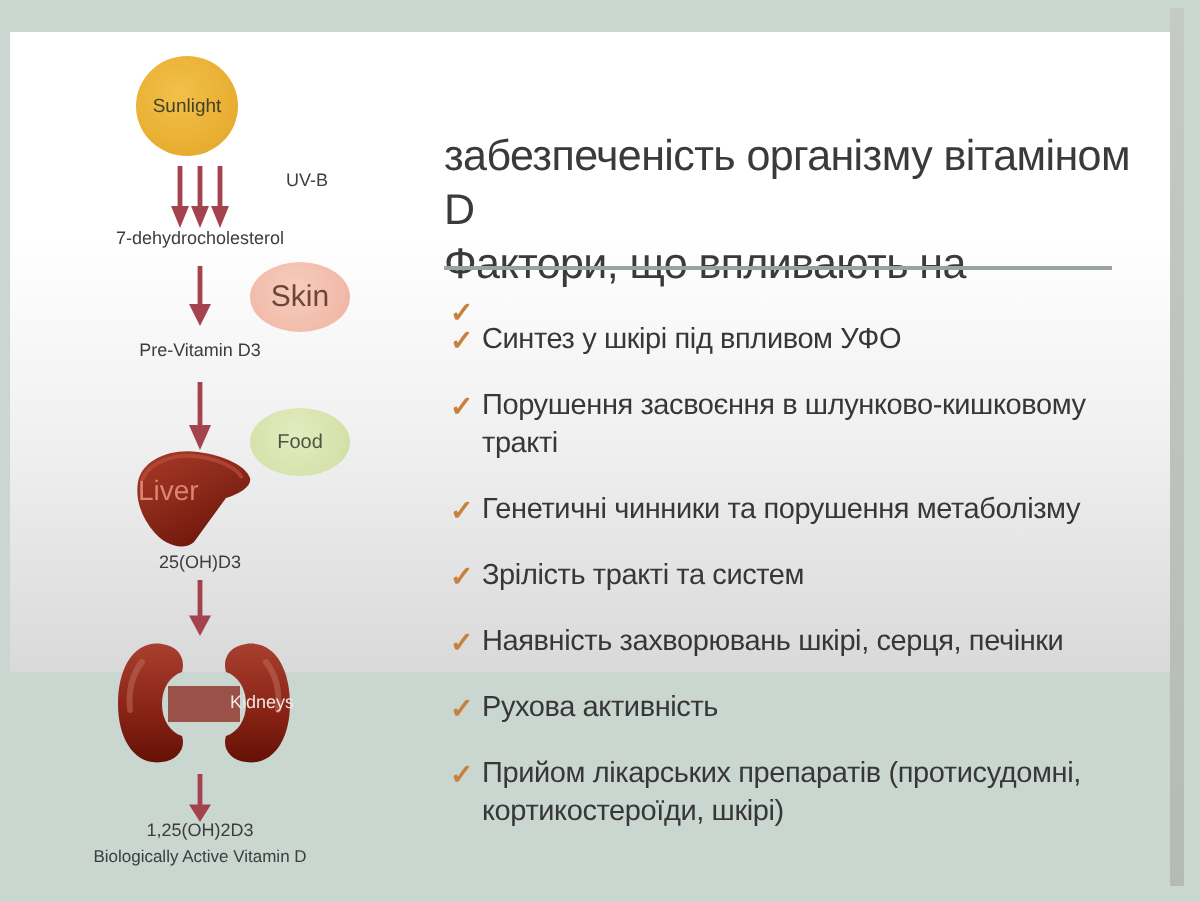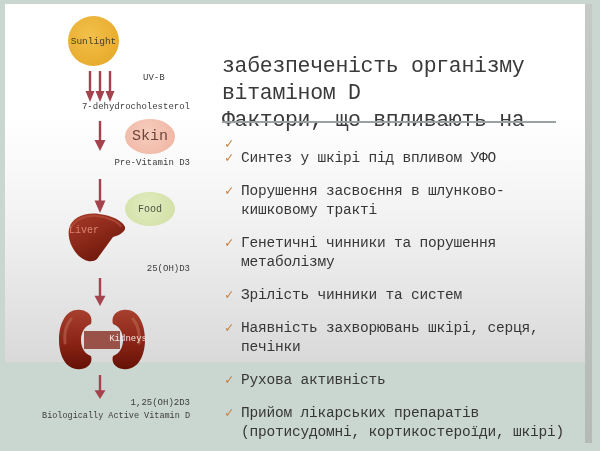--- a/index.html
+++ b/index.html
@@ -3,32 +3,31 @@
 <meta charset="utf-8">
 <style>
   html,body{margin:0;padding:0;}
   body{
     width:600px;height:451px;position:relative;overflow:hidden;
     background:#cad6d0;
     font-family:"Liberation Sans", sans-serif;
     -webkit-font-smoothing:antialiased;
   }
   .slide{
-    position:absolute;left:5px;top:4px;width:580px;height:358px;
+    position:absolute;left:5px;top:16px;width:580px;height:320px;
     background:linear-gradient(180deg,#ffffff 0%,#ffffff 32%,#f1f1f1 62%,#d9d9d9 100%);
-    font-family:Liberation Mono, monospace;
   }
   .edge-band{
     position:absolute;left:585px;top:4px;width:7px;height:439px;
     background:linear-gradient(180deg,#c6cac6 0%,#b6bab6 100%);
   }
   
   .dg{position:absolute;}
   .dg-label{position:absolute;color:#3d3d3d;font-size:9px;white-space:nowrap;}
-  .dg-center{left:5px;width:180px;text-align:right;}
+  .dg-center{left:5px;width:180px;text-align:center;}
   .sun{
     left:63px;top:12px;width:51px;height:50px;border-radius:50%;
     background:radial-gradient(circle at 42% 38%,#f2c04a 0%,#eab135 55%,#e2a527 100%);
     display:flex;align-items:center;justify-content:center;
   }
   .sun span{font-size:9.5px;color:#45402c;}
   .ell{
     border-radius:50%;display:flex;align-items:center;justify-content:center;
   }
   .skin{left:120px;top:115px;width:50px;height:35px;
@@ -113,21 +112,21 @@
       <defs>
         <linearGradient id="lg" x1="0" y1="0" x2="0.6" y2="1">
           <stop offset="0" stop-color="#a83b28"></stop>
             <stop offset="0.5" stop-color="#8d2a1b"></stop>
           <stop offset="1" stop-color="#6d170b"></stop>
         </linearGradient>
       </defs>
       <path d="M6,17 C8,6 22,0 36,2 C49,3.5 60,9 62,15 C63,19 57,23 50,25 L34,47 C29,51.5 20,49 14,42 C8,35 4.5,26 6,17 Z" fill="url(#lg)"></path>
       <path d="M8,16 C11,8 22,3 34,4 C45,5 56,10 58,15" fill="none" stroke="#b6503c" stroke-width="2" opacity="0.7"></path>
     </svg>
-    <span class="dg-label" style="left:64px;top:221px;color:#dd8570;font-size:10px;">Liver</span>
+    <span class="dg-label" style="left:64px;top:221px;color:#dd8570;font-size:14px;">Liver</span>
 
     <span class="dg-label dg-center" style="top:260px;">25(OH)D3</span>
 
     <svg class="dg arrow-svg" style="left:88px;top:274px;" width="14" height="28" viewBox="0 0 14 30" preserveAspectRatio="none">
       <g fill="#a4434e">
           <rect x="5.8" y="0" width="2.4" height="20"></rect>
           <polygon points="1.5,19 12.5,19 7,30"></polygon>
         </g>
     </svg>
 
@@ -176,21 +175,21 @@
     <li>
       <span class="check">✓</span>
       <span>Порушення засвоєння в шлунково-кишковому тракті</span>
     </li>
     <li>
       <span class="check">✓</span>
       <span>Генетичні чинники та порушення метаболізму</span>
     </li>
     <li>
       <span class="check">✓</span>
-      <span>Зрілість чинники та систем</span>
+      <span>Зрілість тракті та систем</span>
     </li>
     <li>
       <span class="check">✓</span>
       <span>Наявність захворювань шкірі, серця, печінки</span>
     </li>
     <li>
       <span class="check">✓</span>
       <span>Рухова активність</span>
     </li>
     <li>

